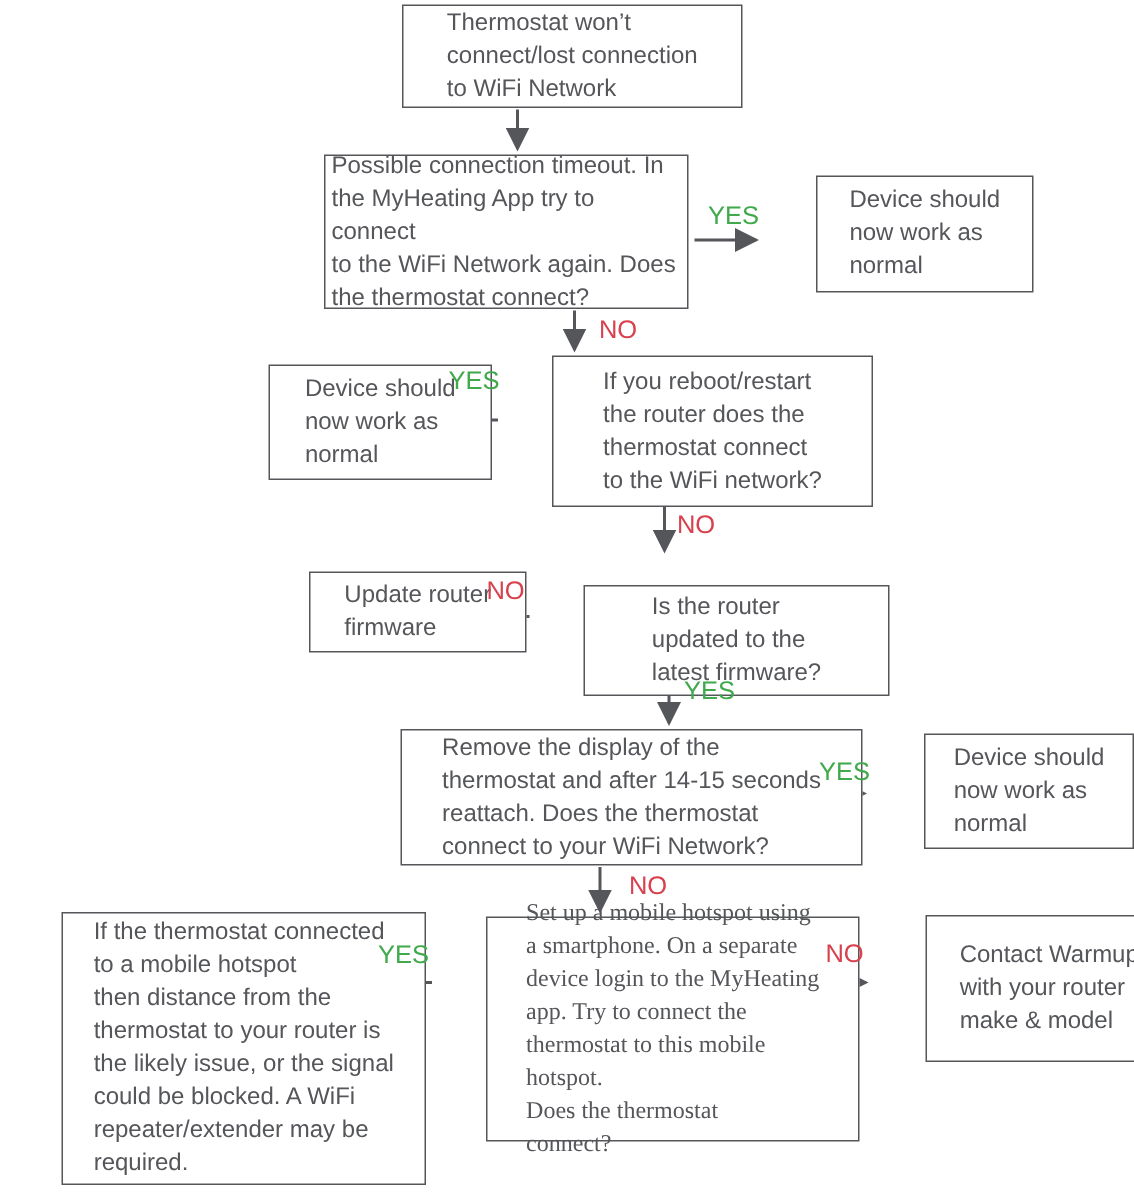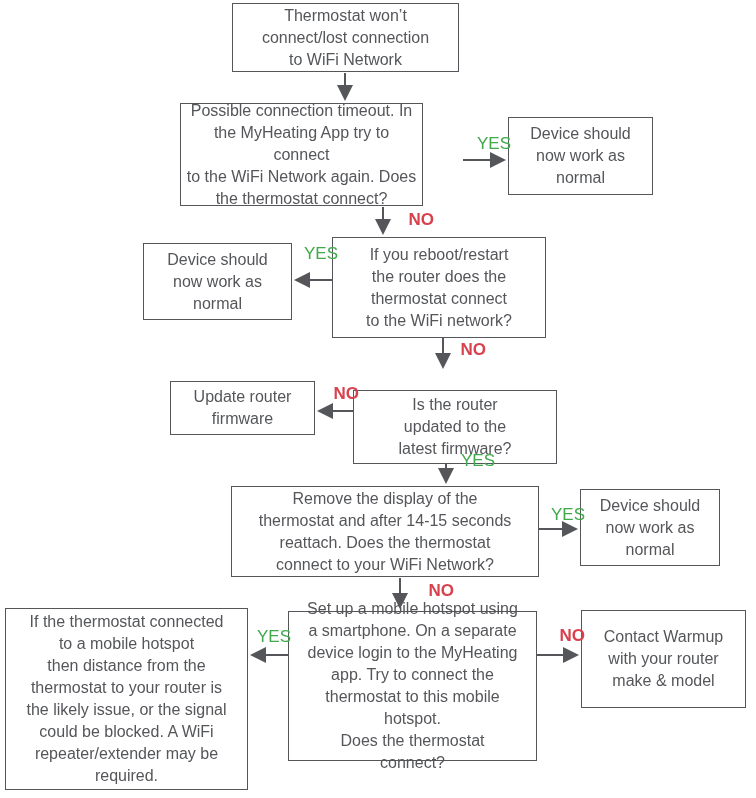--- a/index.html
+++ b/index.html
@@ -18,53 +18,53 @@
     width:756px;
     height:798px;
     background:var(--page-bg);
     overflow:hidden;
   }
   .node{
     position:absolute;
     display:flex;
     align-items:center;
     justify-content:center;
-    text-align:center;
     white-space:pre-line;
     background:var(--box-bg);
     border:1.5px solid var(--line);
     color:var(--text);
     font-size:16px;
     line-height:22px;
     padding:2px 4px;
+    margin-left:36px;
   }
   .edge-label{
     position:absolute;
     font-size:17px;
     line-height:20px;
     width:44px;
-    text-align:right;
+    text-align:center;
   }
   .edge-label.yes{color:var(--yes);}
-  .edge-label.no{color:var(--no);font-weight:bold;}
+  .edge-label.no{color:var(--no);}
   svg.arrows{position:absolute;left:0;top:0;width:756px;height:798px;}
   svg.arrows line{stroke:var(--line);stroke-width:2;}
   svg.arrows .head{fill:var(--line);}
 
   
   .n-start           {left:232px;top:3px;  width:227px;height:69px;}
   .n-timeout         {left:180px;top:103px;width:243px;height:103px;}
   .n-device1         {left:508px;top:117px;width:145px;height:78px;}
   .n-reboot          {left:332px;top:237px;width:214px;height:101px;}
   .n-device2         {left:143px;top:243px;width:149px;height:77px;}
   .n-firmwareq       {left:353px;top:390px;width:204px;height:74px;}
   .n-update          {left:170px;top:381px;width:145px;height:54px;}
   .n-display         {left:231px;top:486px;width:308px;height:91px;}
   .n-device3         {left:580px;top:489px;width:140px;height:77px;}
-  .n-hotspot         {left:288px;top:611px;width:249px;height:150px;}
+  .n-hotspot         {left:288px;top:611px;width:249px;height:150px;font-family:Liberation Serif, serif;}
   .n-distance        {left:5px;  top:608px;width:243px;height:182px;}
   .n-contact         {left:581px;top:610px;width:165px;height:98px;}
 
   
   .l-timeout-yes {left:467px;top:134px;}
   .l-timeout-no  {left:390px;top:210px;}
   .l-reboot-yes  {left:294px;top:244px;}
   .l-reboot-no   {left:442px;top:340px;}
   .l-firmware-no {left:315px;top:384px;}
   .l-firmware-yes{left:451px;top:451px;}

